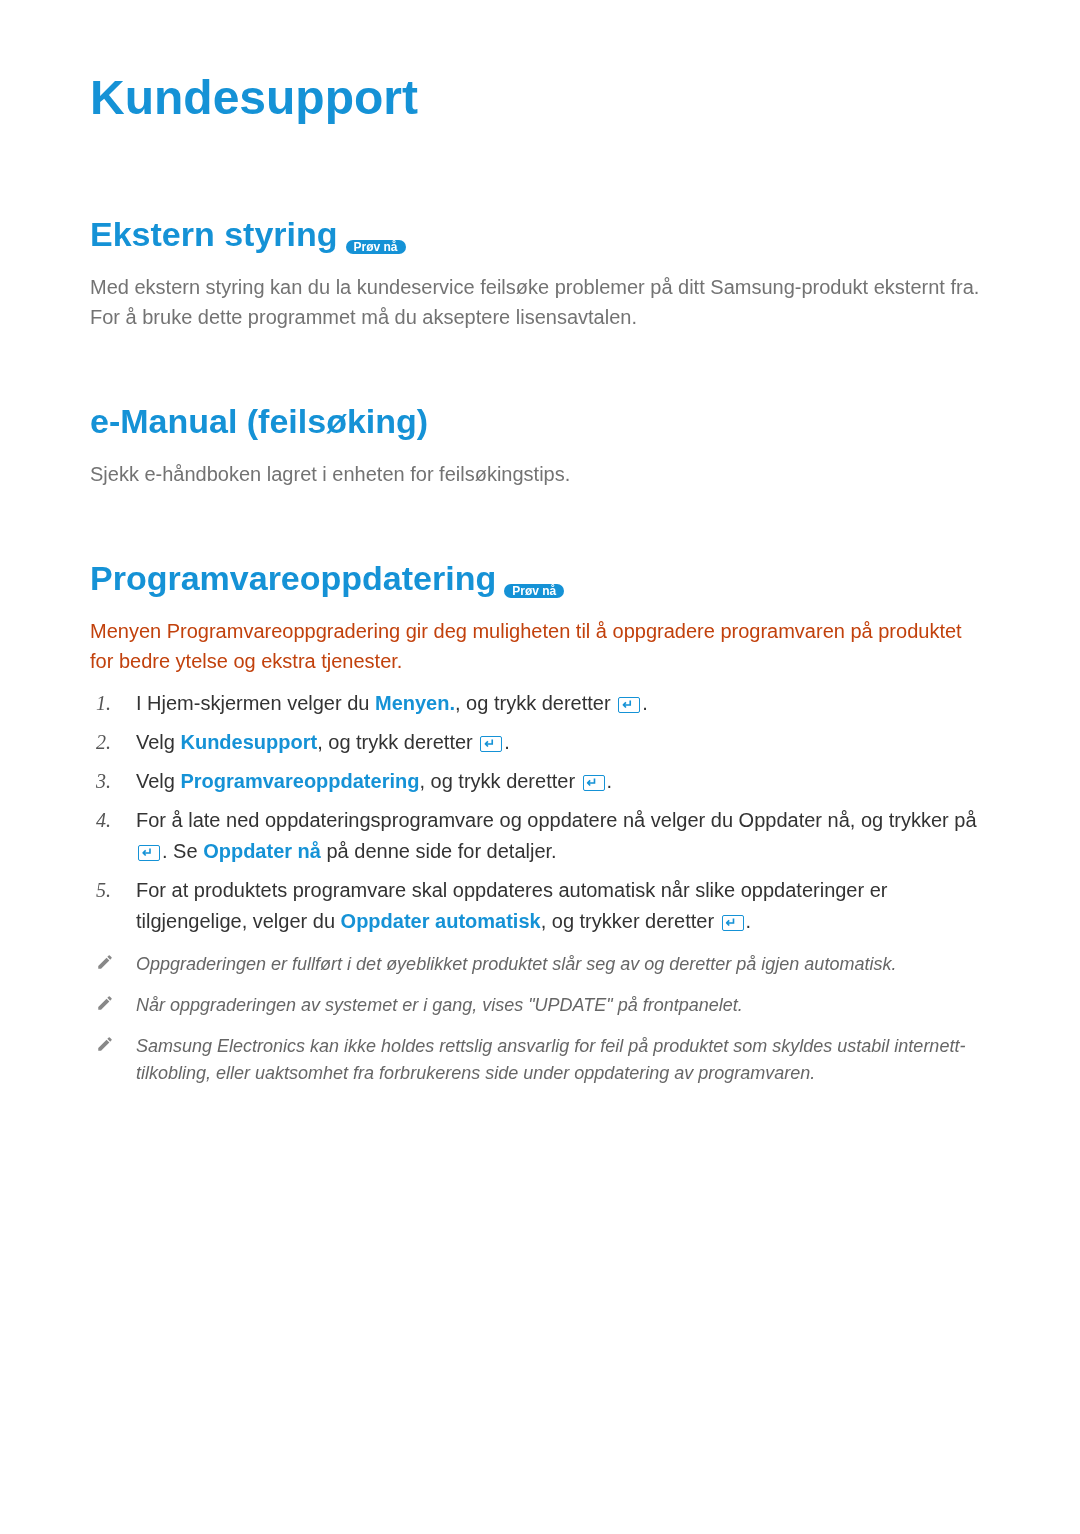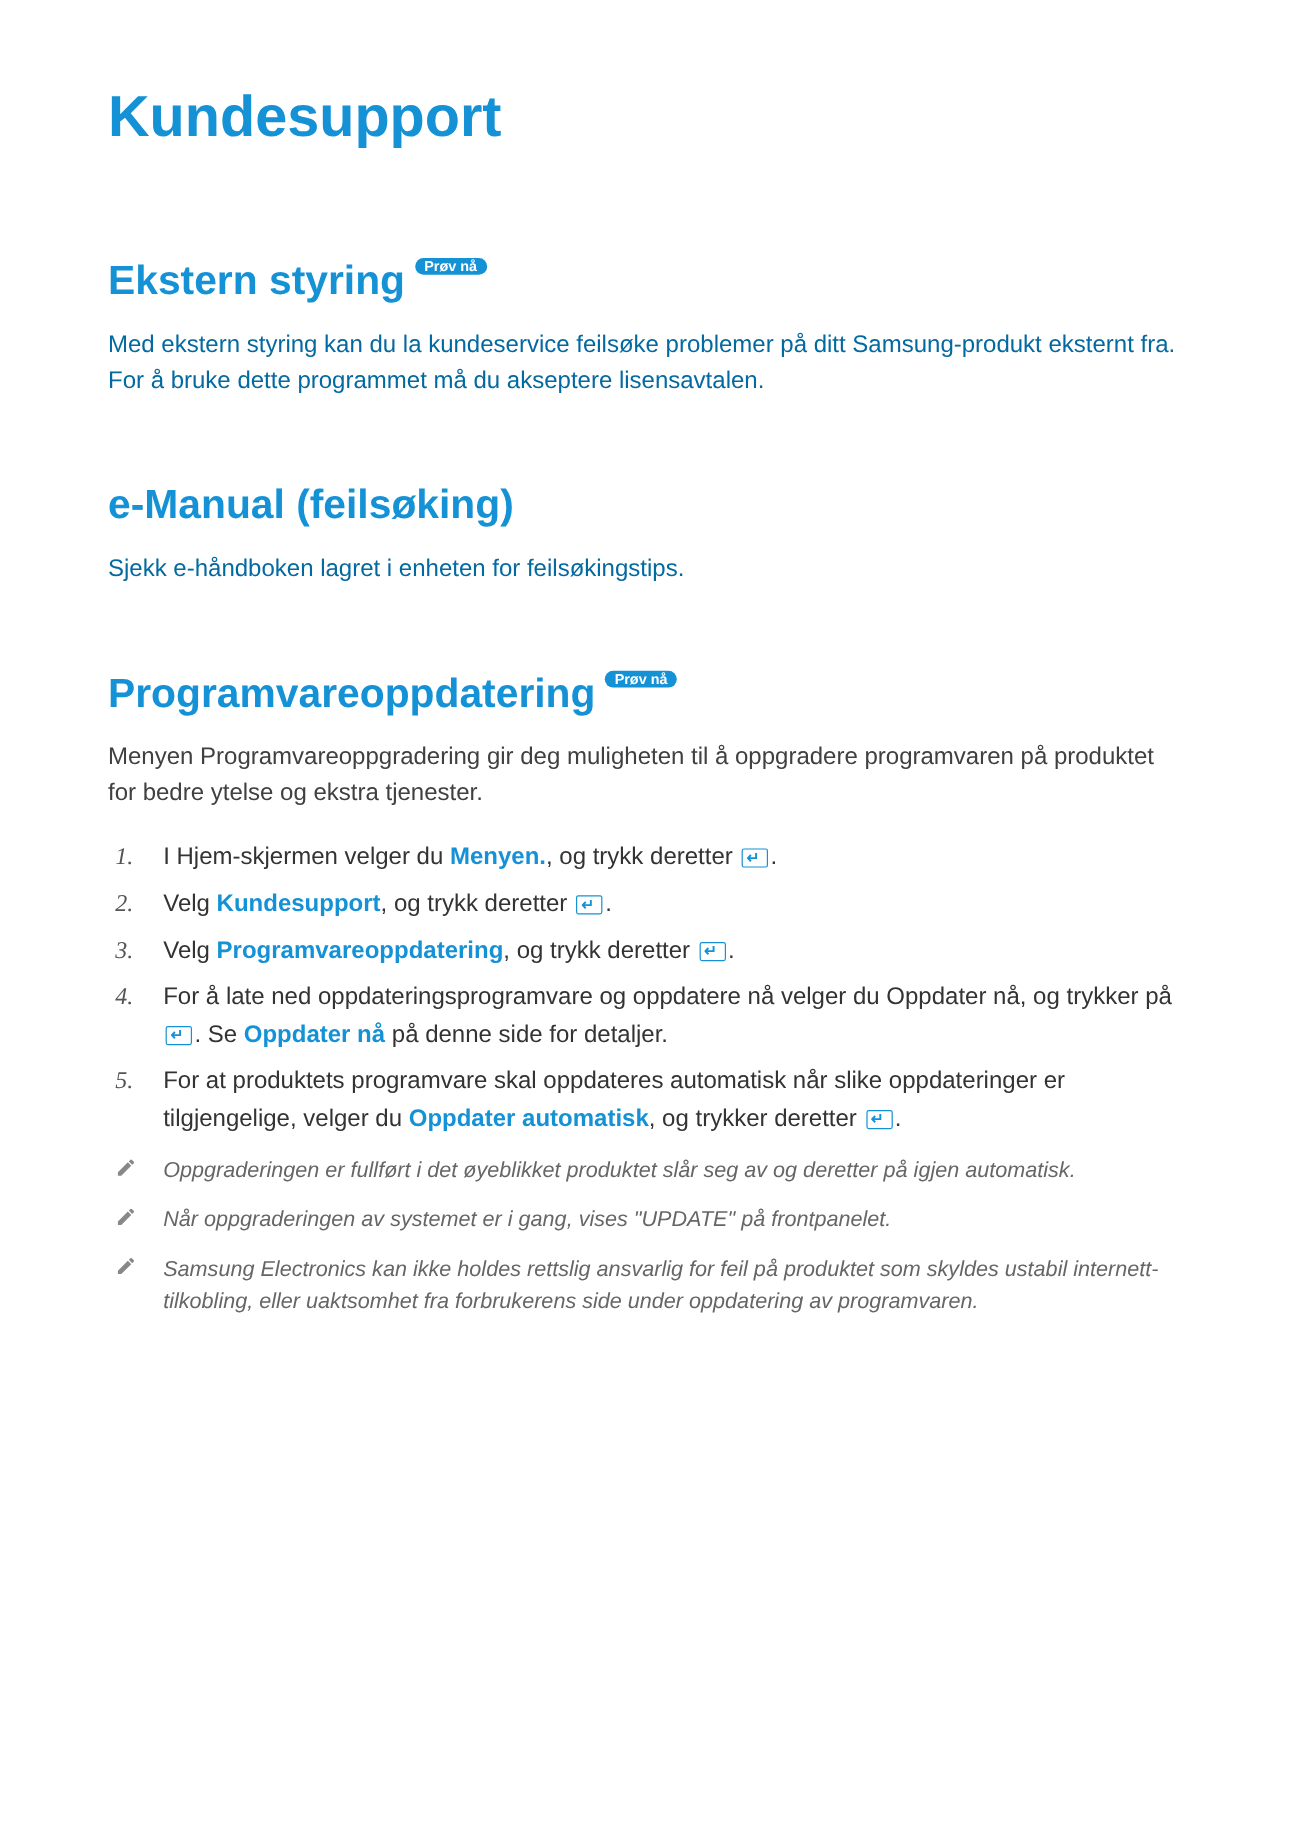--- a/index.html
+++ b/index.html
@@ -16,46 +16,46 @@
     font-size: 48px;
     font-weight: bold;
     margin-bottom: 90px;
   }
   h2.section-heading {
     color: #1592d6;
     font-size: 34px;
     font-weight: bold;
     margin-bottom: 18px;
     display: flex;
-    align-items: flex-start;
+    align-items: flex-end;
     gap: 8px;
   }
   .badge {
     display: inline-flex;
     align-items: center;
     justify-content: center;
     background: #1592d6;
     color: #fff;
     font-size: 12px;
     font-weight: bold;
     padding: 0 8px;
     border-radius: 10px;
     vertical-align: middle;
   }
   p.body-text {
     font-size: 20px;
     line-height: 1.5;
-    color: #0369a1;
+    color: #737373;
     margin-bottom: 70px;
   }
   p.intro-text {
     font-size: 20px;
     line-height: 1.5;
-    color: #404040;
-    margin-bottom: 23px;
+    color: #c2410c;
+    margin-bottom: 12px;
   }
   ol.numbered-list {
     list-style: none;
     padding-left: 40px;
     margin-bottom: 12px;
   }
   ol.numbered-list li {
     position: relative;
     font-size: 20px;
     line-height: 1.55;

